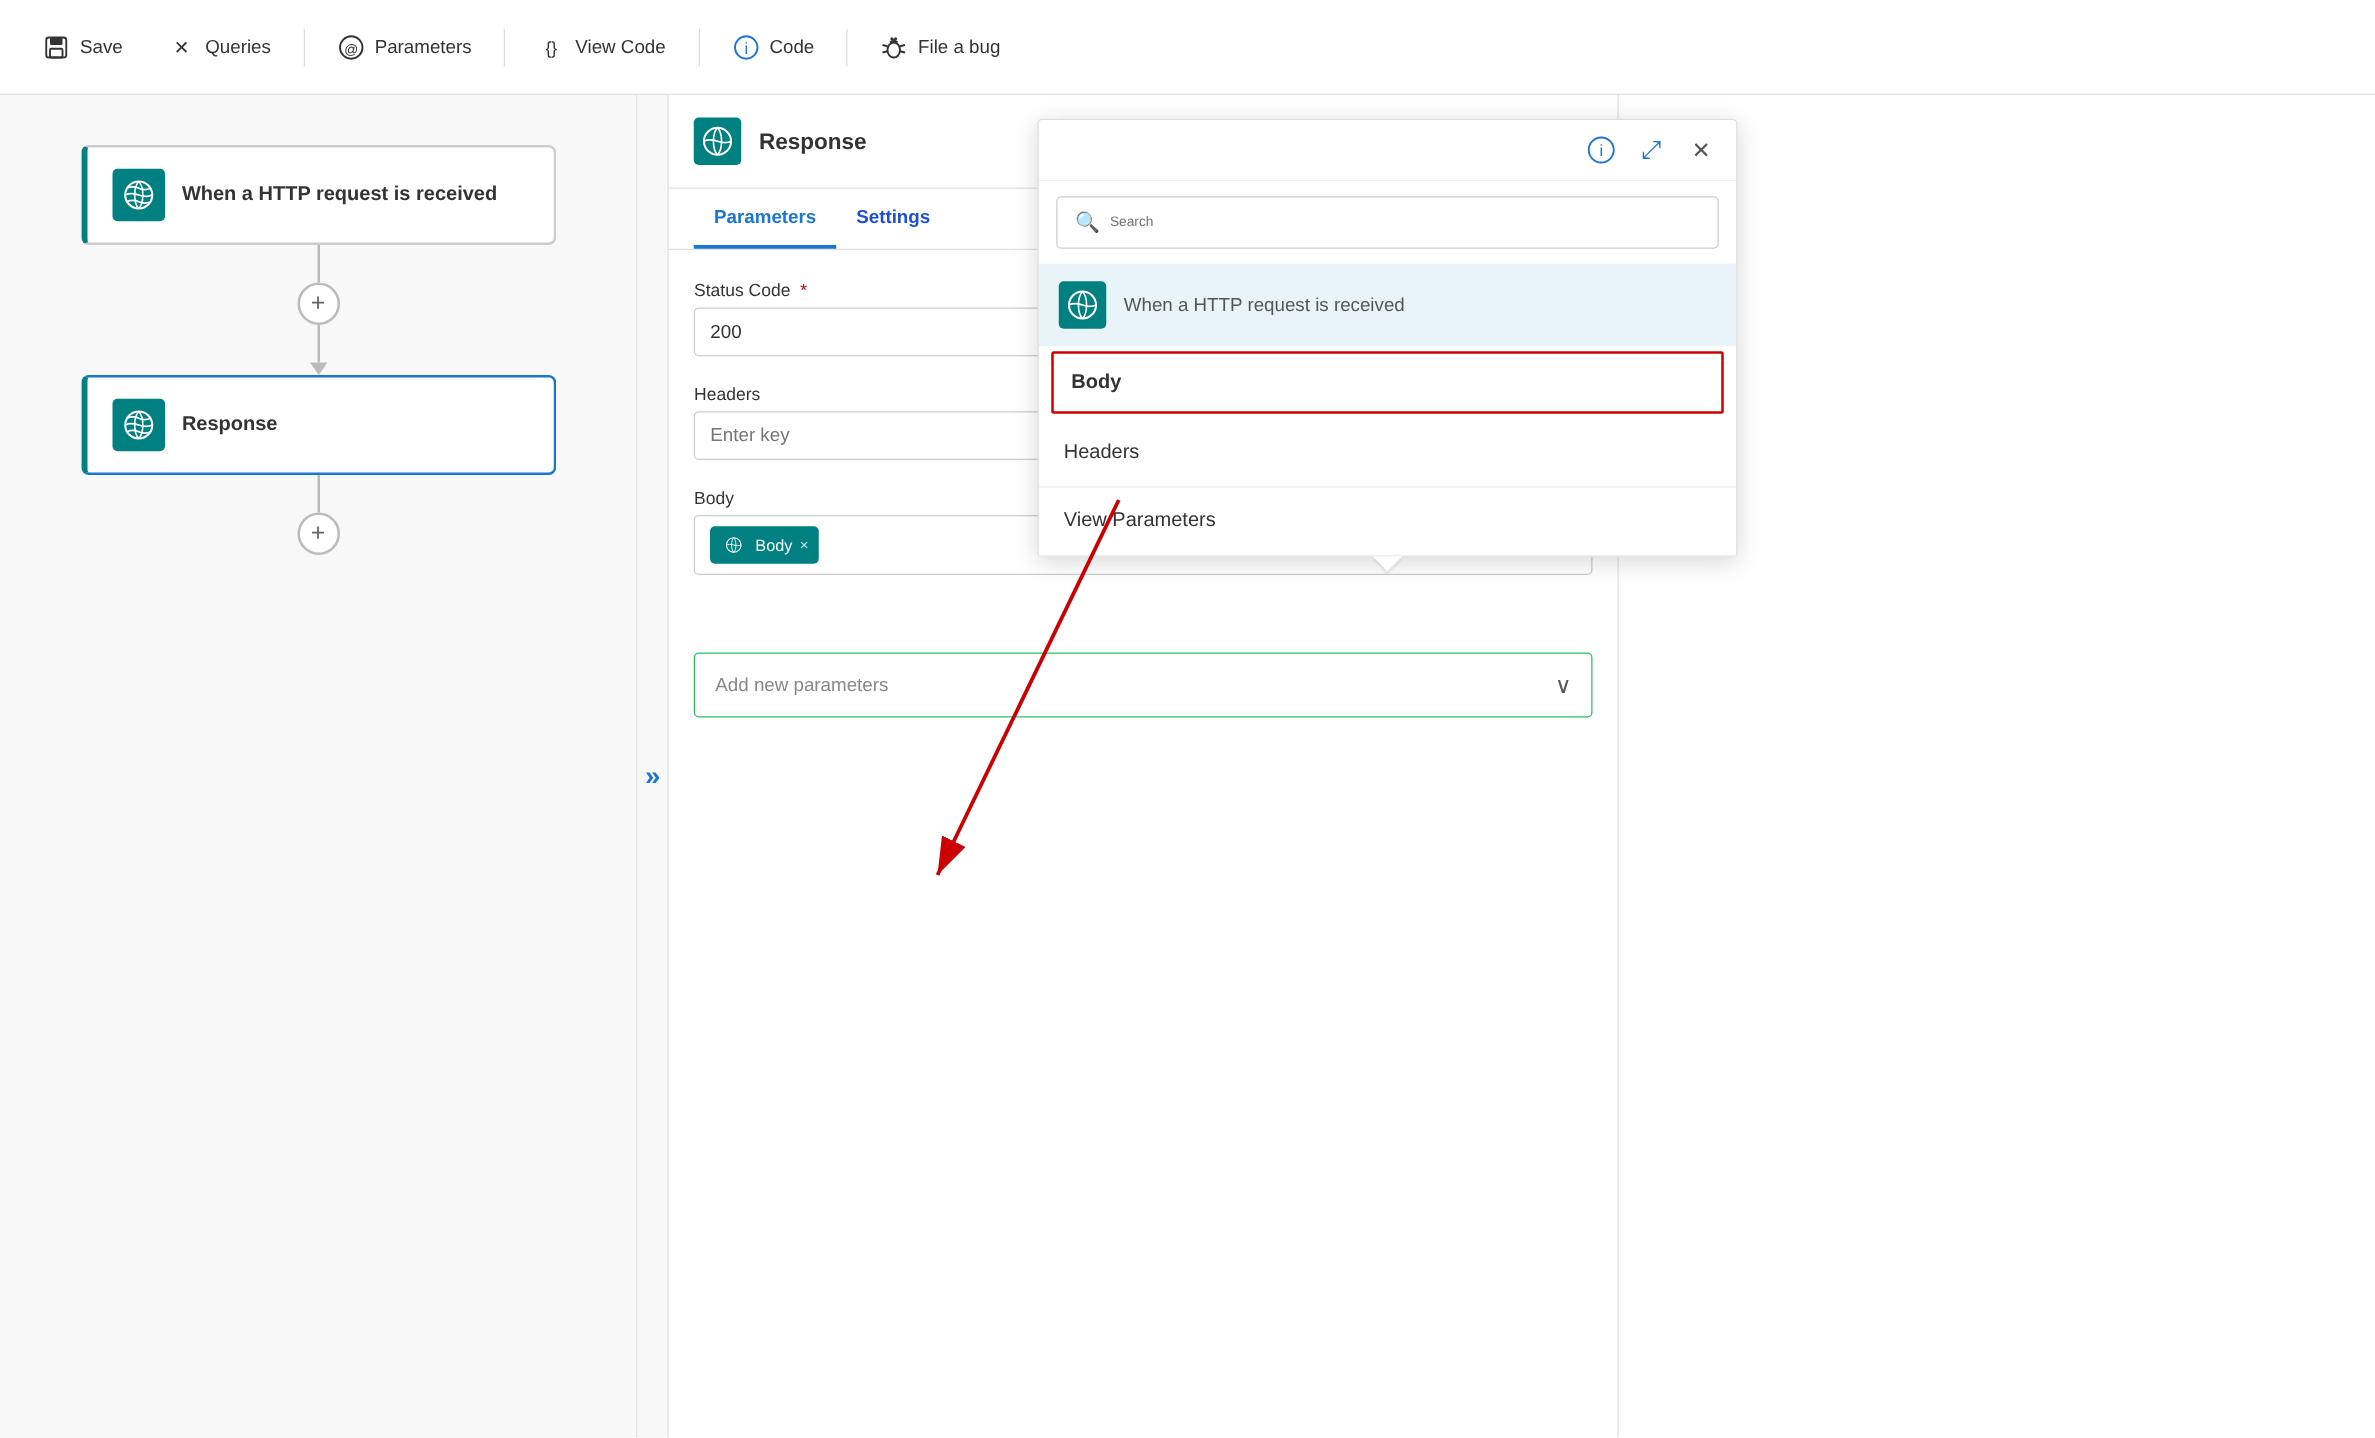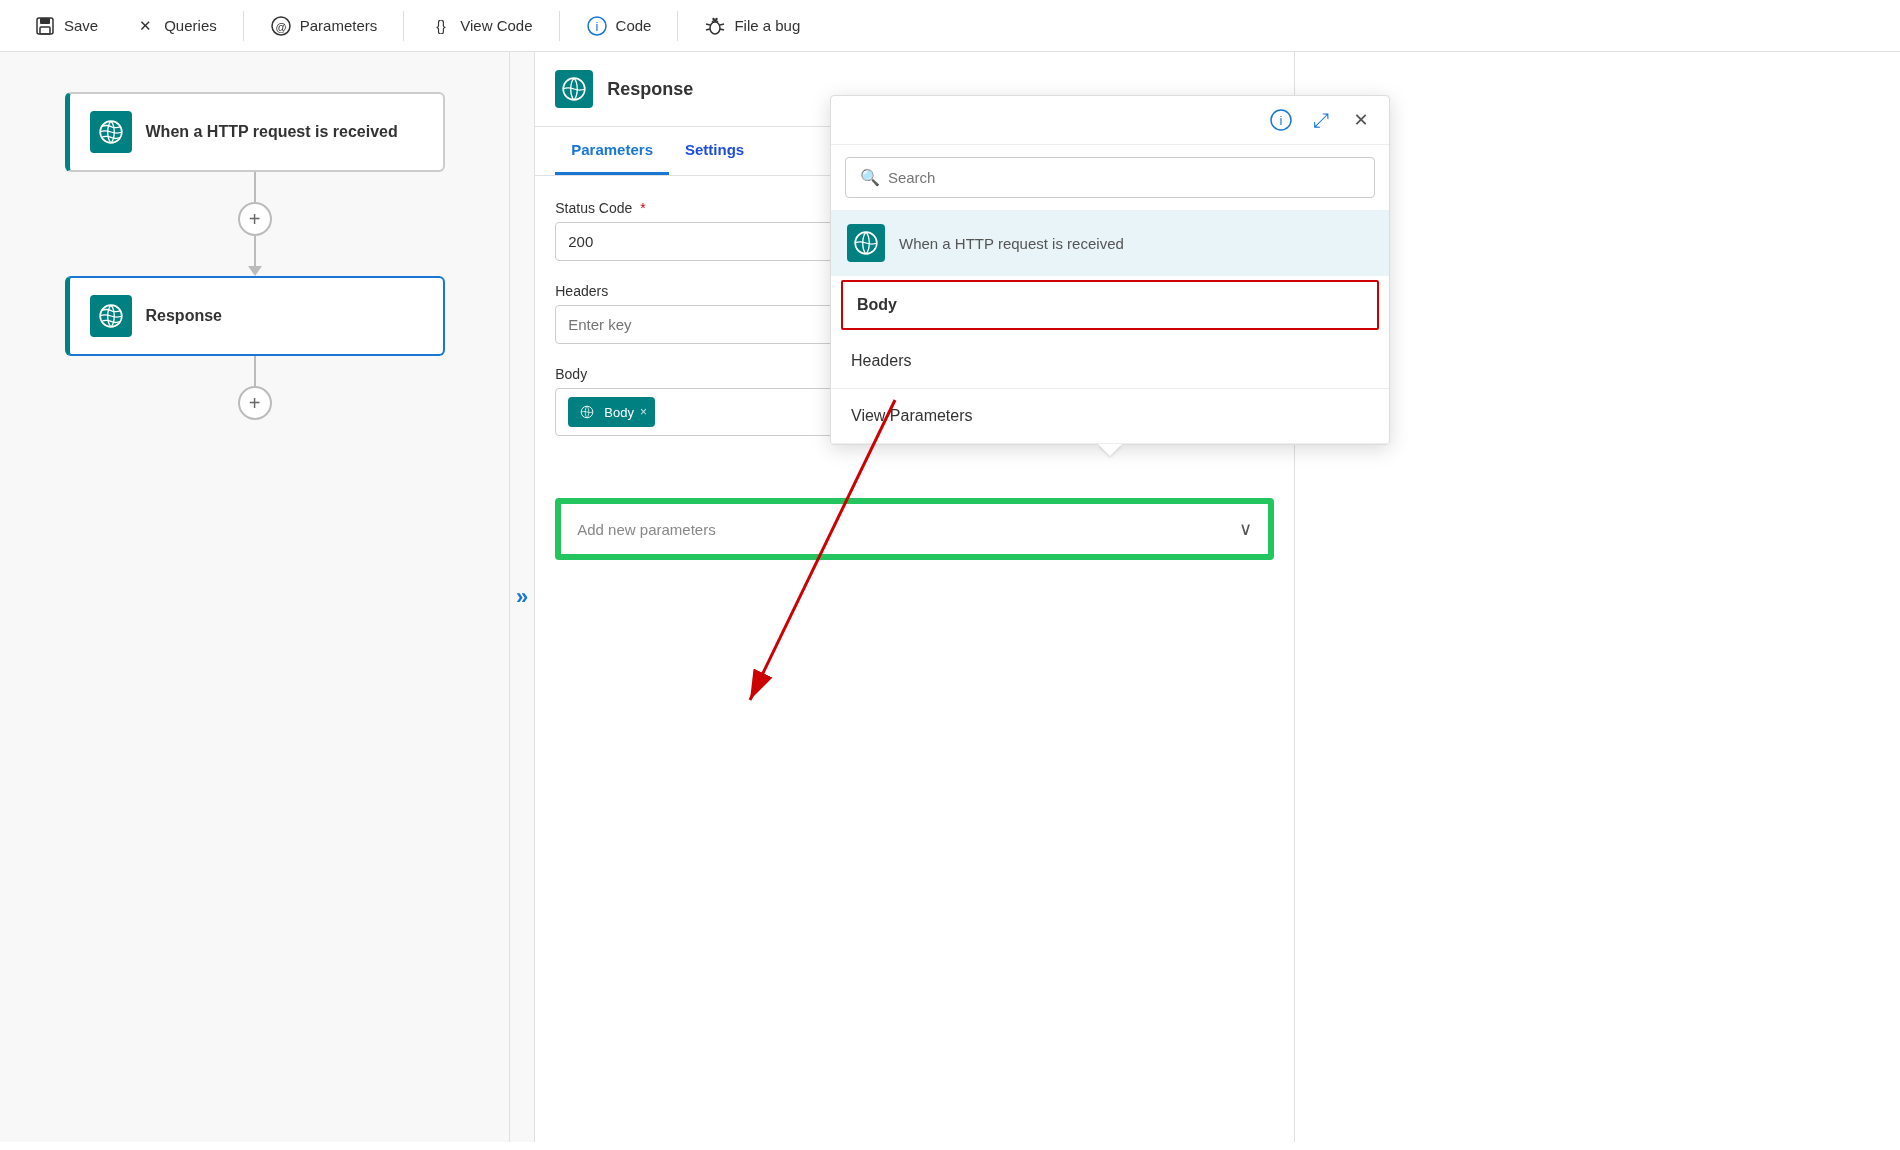--- a/index.html
+++ b/index.html
@@ -10,21 +10,21 @@
       height: 1150px;
       overflow: hidden;
       position: relative;
     }
 
     
     .toolbar {
       display: flex;
       align-items: center;
       padding: 0 20px;
-      height: 52px;
+      height: 76px;
       border-bottom: 1px solid #e0e0e0;
       gap: 8px;
       background: #fff;
     }
     .toolbar-btn {
       display: flex;
       align-items: center;
       gap: 8px;
       padding: 8px 14px;
       border: none;
@@ -252,21 +252,21 @@
     }
     .token-chip .close-x {
       cursor: pointer;
       font-size: 12px;
       opacity: 0.8;
     }
 
     
     .add-params-dropdown {
       margin: 16px 20px;
-      border: 6px solid #22c55e;
+      border: 1px solid #22c55e;
       border-radius: 4px;
       padding: 14px 16px;
       display: flex;
       justify-content: space-between;
       align-items: center;
       cursor: pointer;
       color: #888;
       font-size: 15px;
     }
     .chevron-down {
@@ -314,21 +314,21 @@
       align-items: center;
       gap: 8px;
       margin: 12px 14px;
       padding: 10px 14px;
       border: 1px solid #ccc;
       border-radius: 4px;
     }
     .search-box input {
       border: none;
       outline: none;
-      font-size: 15px;
+      font-size: 11px;
       width: 100%;
       color: #888;
     }
     .search-icon { color: #888; font-size: 16px; }
 
     
     .dropdown-trigger-row {
       display: flex;
       align-items: center;
       gap: 14px;

